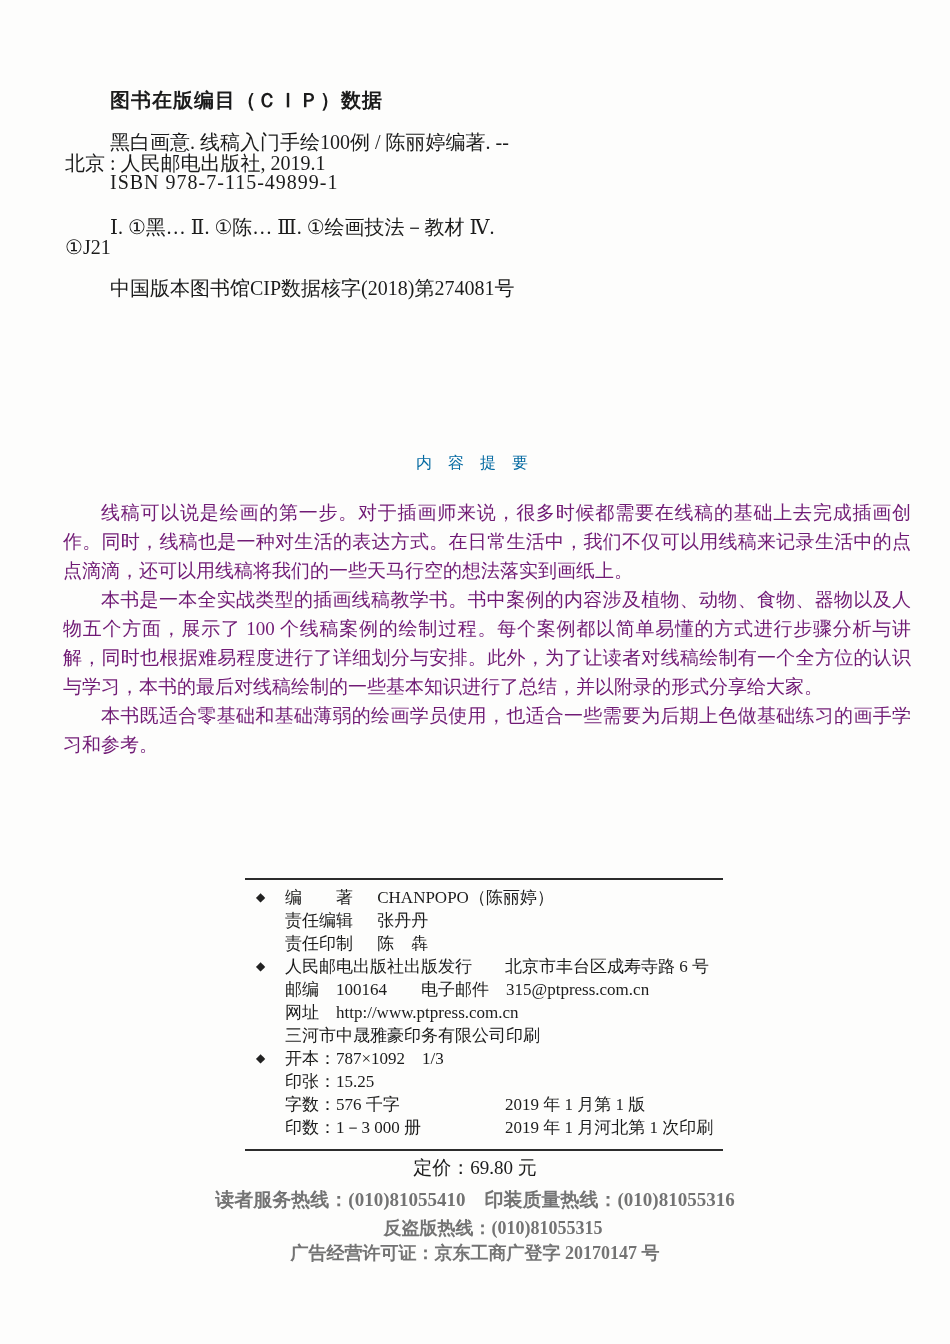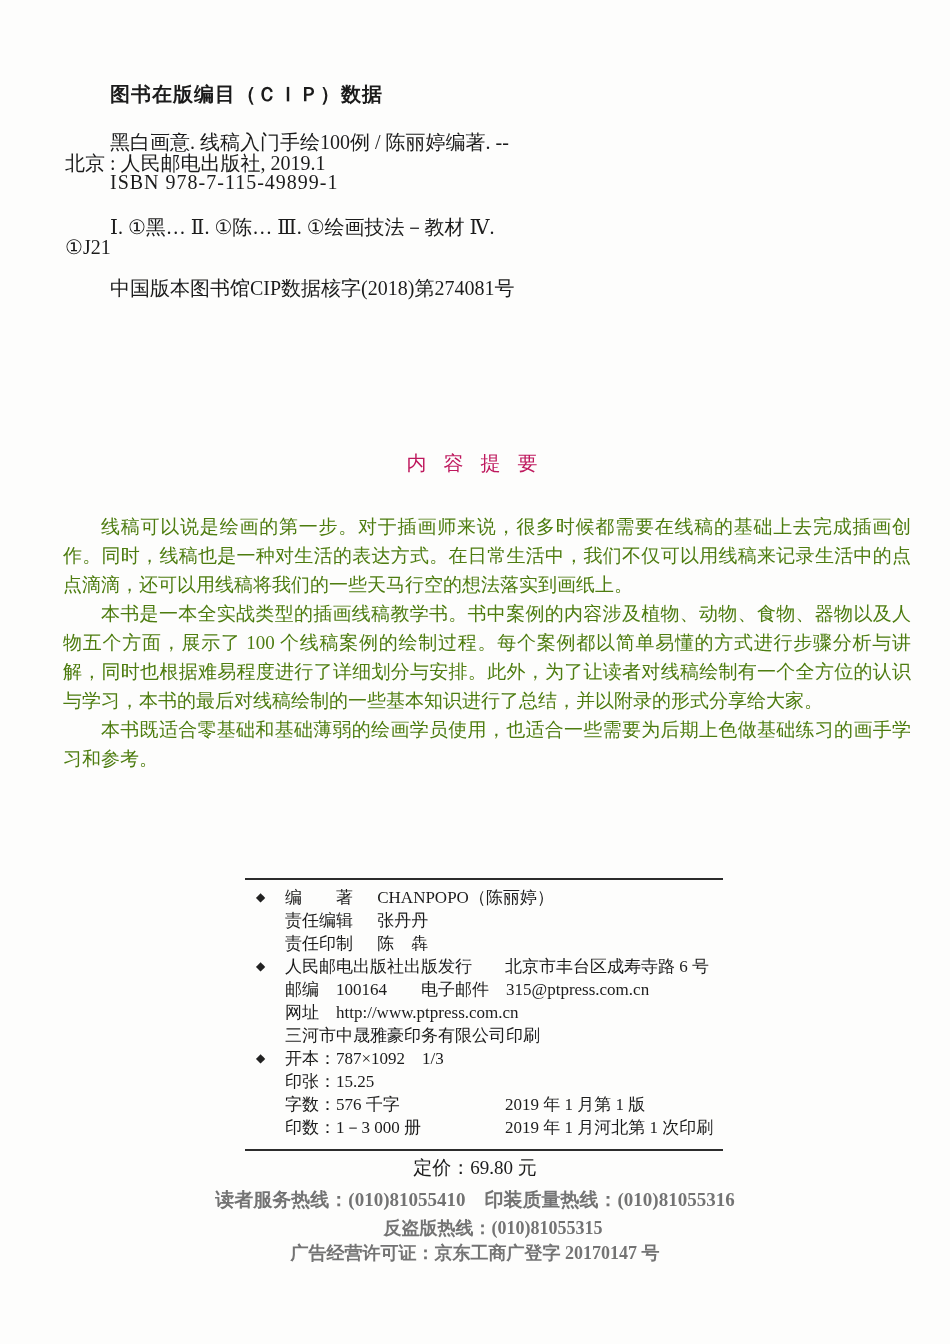--- a/index.html
+++ b/index.html
@@ -7,40 +7,40 @@
     position:relative;
     width:950px;height:1344px;
     margin:0 auto;
     background:#fdfdfc;
     color:#1b1b1b;
     font-family:"Liberation Serif","DejaVu Serif",serif;
     overflow:hidden;
   }
   
   .cip-header{
-    position:absolute;left:110px;top:82px;
+    position:absolute;left:110px;top:88px;
     font-family:"DejaVu Sans","Liberation Sans",sans-serif;
     font-weight:bold;font-size:20px;line-height:24px;letter-spacing:1px;
   }
   .cip-line{position:absolute;font-size:20px;line-height:25px;white-space:nowrap;}
   .cip-l0{left:110px;top:130px;}
   .cip-l1{left:65px;top:151px;}
   .cip-l2{left:110px;top:170px;letter-spacing:1px;}
   .cip-l3{left:110px;top:215px;}
   .cip-l4{left:65px;top:235px;}
   .cip-l5{left:110px;top:276px;}
   
   .summary-title{
     position:absolute;left:0;top:450px;width:950px;
-    text-align:center;font-size:20px;line-height:26px;letter-spacing:6px;
-    color:#be185d;
+    text-align:center;font-size:16px;line-height:26px;letter-spacing:6px;
+    color:#0369a1;
   }
   .summary-body{
-    position:absolute;left:63px;top:512px;width:848px;
-    font-size:19px;line-height:29px;text-align:justify;color:#4d7c0f;
+    position:absolute;left:63px;top:498px;width:848px;
+    font-size:19px;line-height:29px;text-align:justify;color:#701a75;
   }
   .summary-body p{margin:0;text-indent:2em;}
   
   .colophon{
     position:absolute;left:245px;top:878px;width:478px;
     border-top:2px solid #2c2c2c;border-bottom:2px solid #2c2c2c;
     padding:6px 0 10px 0;
     font-size:17px;
   }
   .c-row{position:relative;padding-left:40px;line-height:23px;white-space:nowrap;}

